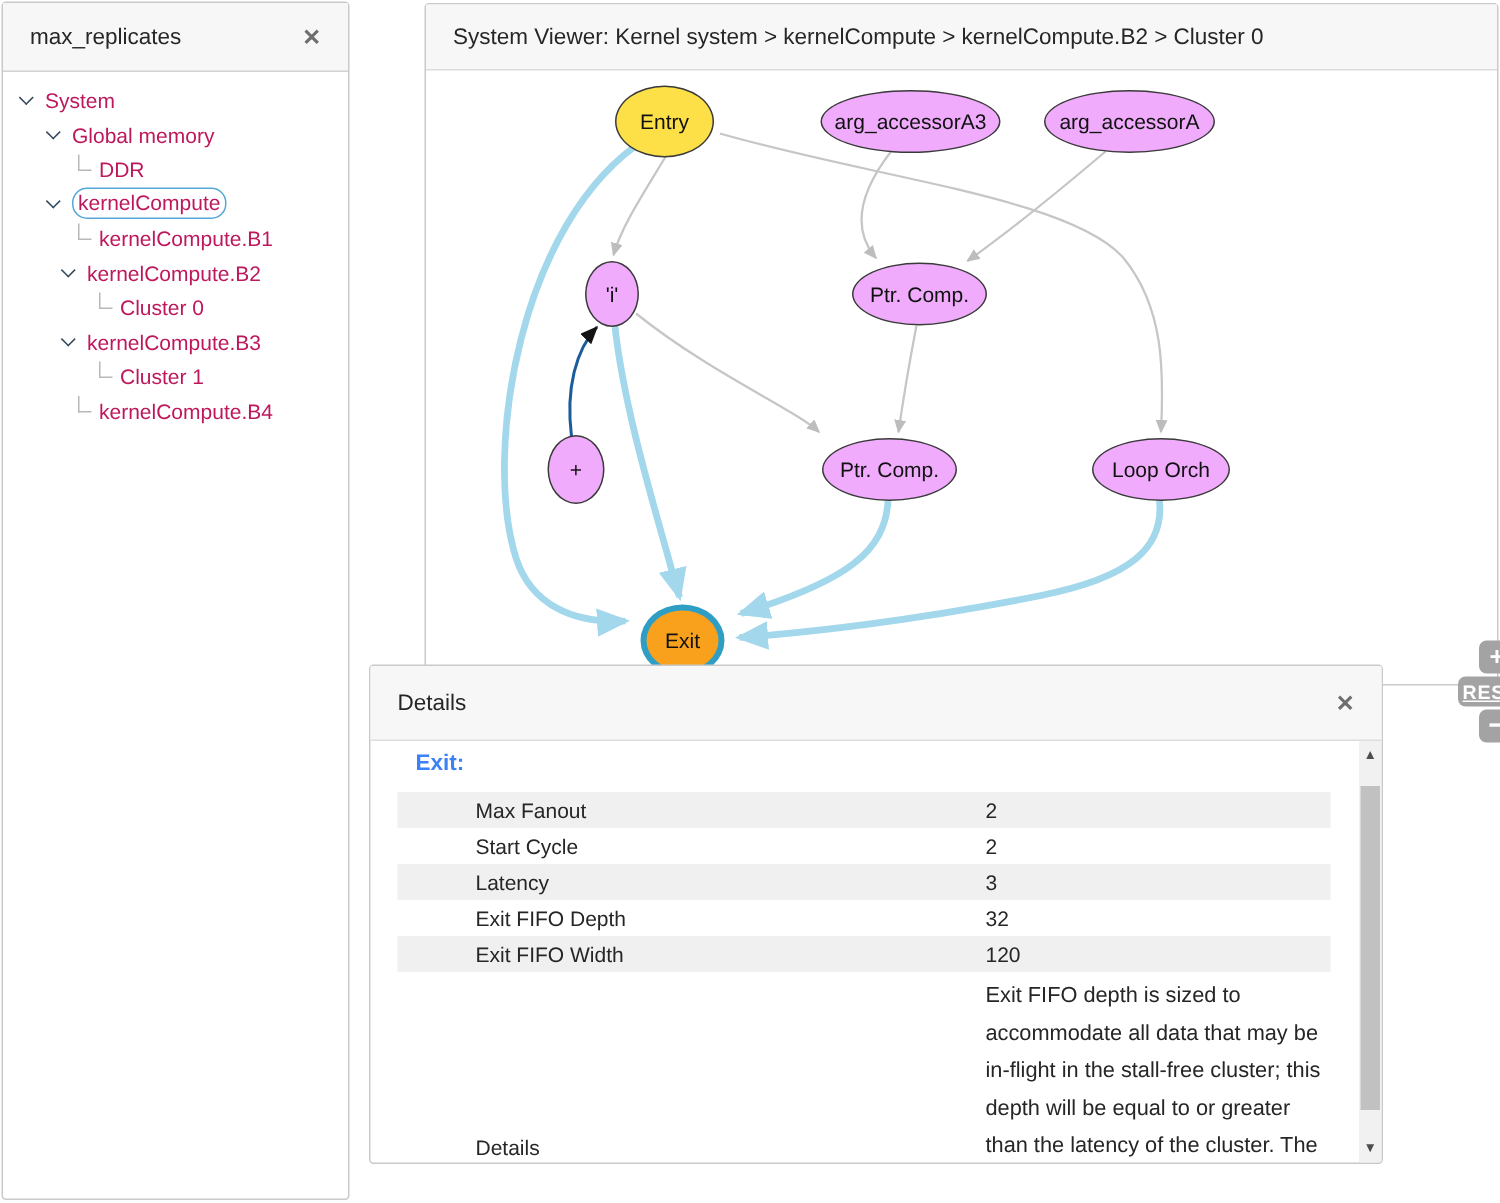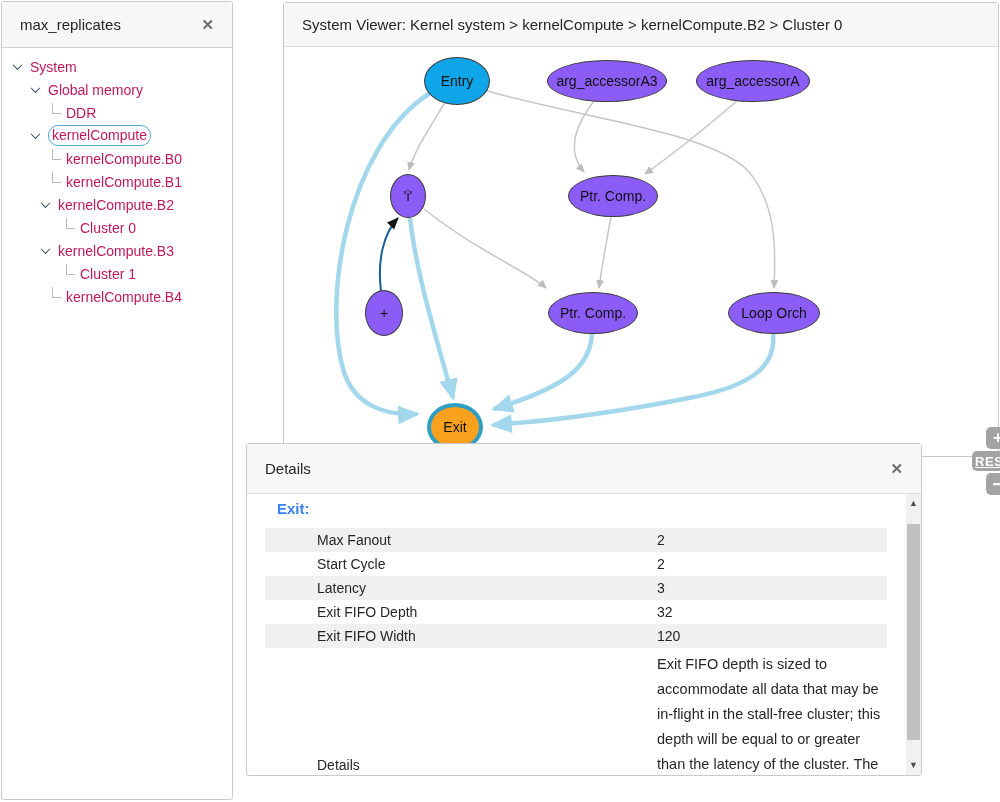--- a/index.html
+++ b/index.html
@@ -17,23 +17,23 @@
   .tree-row { height:23px; display:flex; align-items:center; white-space:nowrap; cursor:pointer; }
   .chev { width:7px; height:7px; border-right:1.6px solid #34495c; border-bottom:1.6px solid #34495c;
     transform:rotate(45deg) translate(-1px,-1px); display:inline-block; margin-right:9px; flex:0 0 auto; }
   .conn { width:9px; height:11px; border-left:1px solid #b8b8b8; border-bottom:1px solid #b8b8b8;
     display:inline-block; margin-right:5px; transform:translateY(-4px); flex:0 0 auto; }
   .sel-box { border:1.5px solid #55a7d8; border-radius:10px; padding:0 3px; line-height:19px; }
 
   
   #viewer { left:246px; top:2px; width:716px; height:455px;margin-left:37px; }
   #graph { position:absolute; left:0; top:44px; width:750px; height:409px; }
-  .node { position:absolute; border:1.3px solid #3a3a3a; border-radius:50%; background:#8b5cf6;
+  .node { position:absolute; border:1.3px solid #3a3a3a; border-radius:50%; background:#f0abfc;
     display:flex; align-items:center; justify-content:center; font-size:14px; color:#111; cursor:pointer; }
-  #node-entry { left:140px; top:10px; width:66px; height:48px; background:#0ea5e9; }
+  #node-entry { left:126px; top:10px; width:66px; height:48px; background:#fde047; }
   #node-arg-a3 { left:263px; top:13px; width:120px; height:42px; }
   #node-arg-a  { left:412px; top:13px; width:114px; height:42px;text-align:center; }
   #node-i      { left:106px; top:127px; width:36px; height:44px; }
   #node-ptr1   { left:284px; top:128px; width:90px; height:42px; }
   #node-plus   { left:81px;  top:243px; width:38px; height:46px; }
   #node-ptr2   { left:264px; top:245px; width:90px; height:42px; }
   #node-loop   { left:444px; top:245px; width:92px; height:42px; }
   #node-exit   { left:143px; top:356px; width:56px; height:48px; background:#f9a11d;
     border:4px solid #2f9ec4; font-size:14px; }
   .edge-gray { stroke:#c6c6c6; stroke-width:1.5; fill:none; }
@@ -85,24 +85,20 @@
     <div class="tree-row" style="padding-left:50px">
       <span class="conn"></span>
       <span>DDR</span>
     </div>
     <div class="tree-row" style="padding-left:30px">
       <span class="chev"></span>
       <span class="sel-box">kernelCompute</span>
     </div>
     <div class="tree-row" style="padding-left:50px">
       <span class="conn"></span>
-      <span>kernelCompute.B0</span>
-    </div>
-    <div class="tree-row" style="padding-left:50px">
-      <span class="conn"></span>
       <span>kernelCompute.B1</span>
     </div>
     <div class="tree-row" style="padding-left:40px">
       <span class="chev"></span>
       <span>kernelCompute.B2</span>
     </div>
     <div class="tree-row" style="padding-left:64px">
       <span class="conn"></span>
       <span>Cluster 0</span>
     </div>

